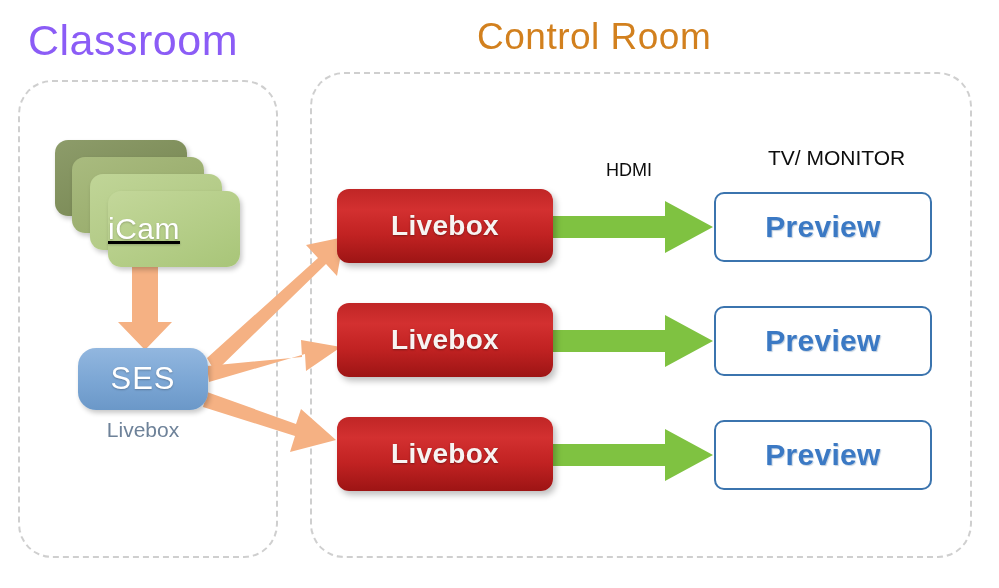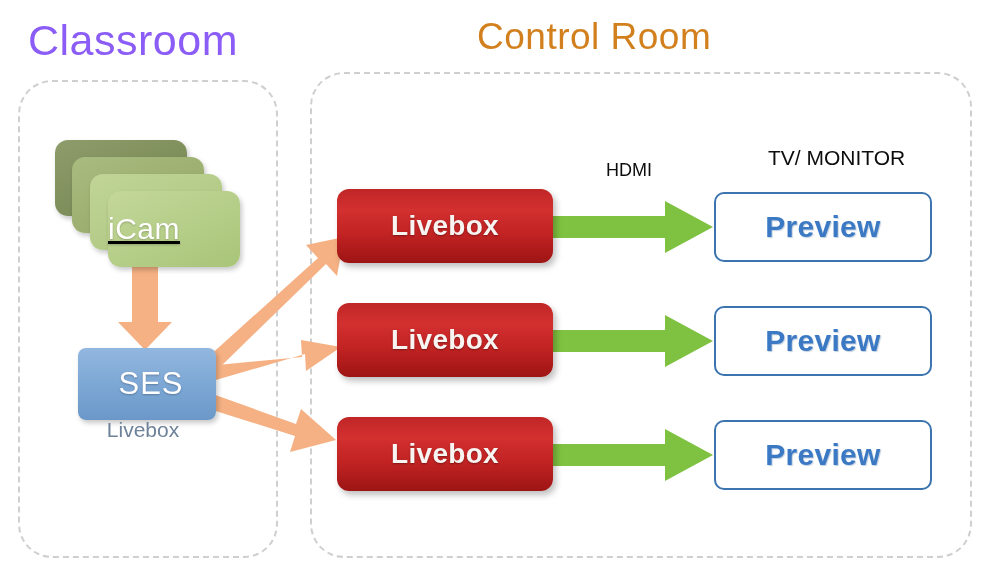--- a/index.html
+++ b/index.html
@@ -73,25 +73,25 @@
     font-size: 30px;
     font-weight: 400;
     text-shadow: 0 1px 2px rgba(0,0,0,0.22);
     letter-spacing: 0.5px;
   }
 
   
   #ses-box {
     position: absolute;
     left: 78px; top: 348px;
-    width: 130px; height: 72px;
-    border-radius: 8px;
+    width: 130px; height: 62px;
+    border-radius: 18px;
     background: linear-gradient(180deg,#92b7df 0%,#7ba6d4 55%,#6b98c8 100%);
     box-shadow: 2px 3px 5px rgba(0,0,0,0.22);
-    display: flex; align-items: center; justify-content: center; padding-left: 8px;
+    display: flex; align-items: center; justify-content: center;
   }
   #ses-label {
     color: #ffffff;
     font-size: 31px;
     font-weight: 400;
     letter-spacing: 1px;
     text-shadow: 0 1px 2px rgba(0,0,0,0.25);
   }
   #ses-sublabel {
     position: absolute;

